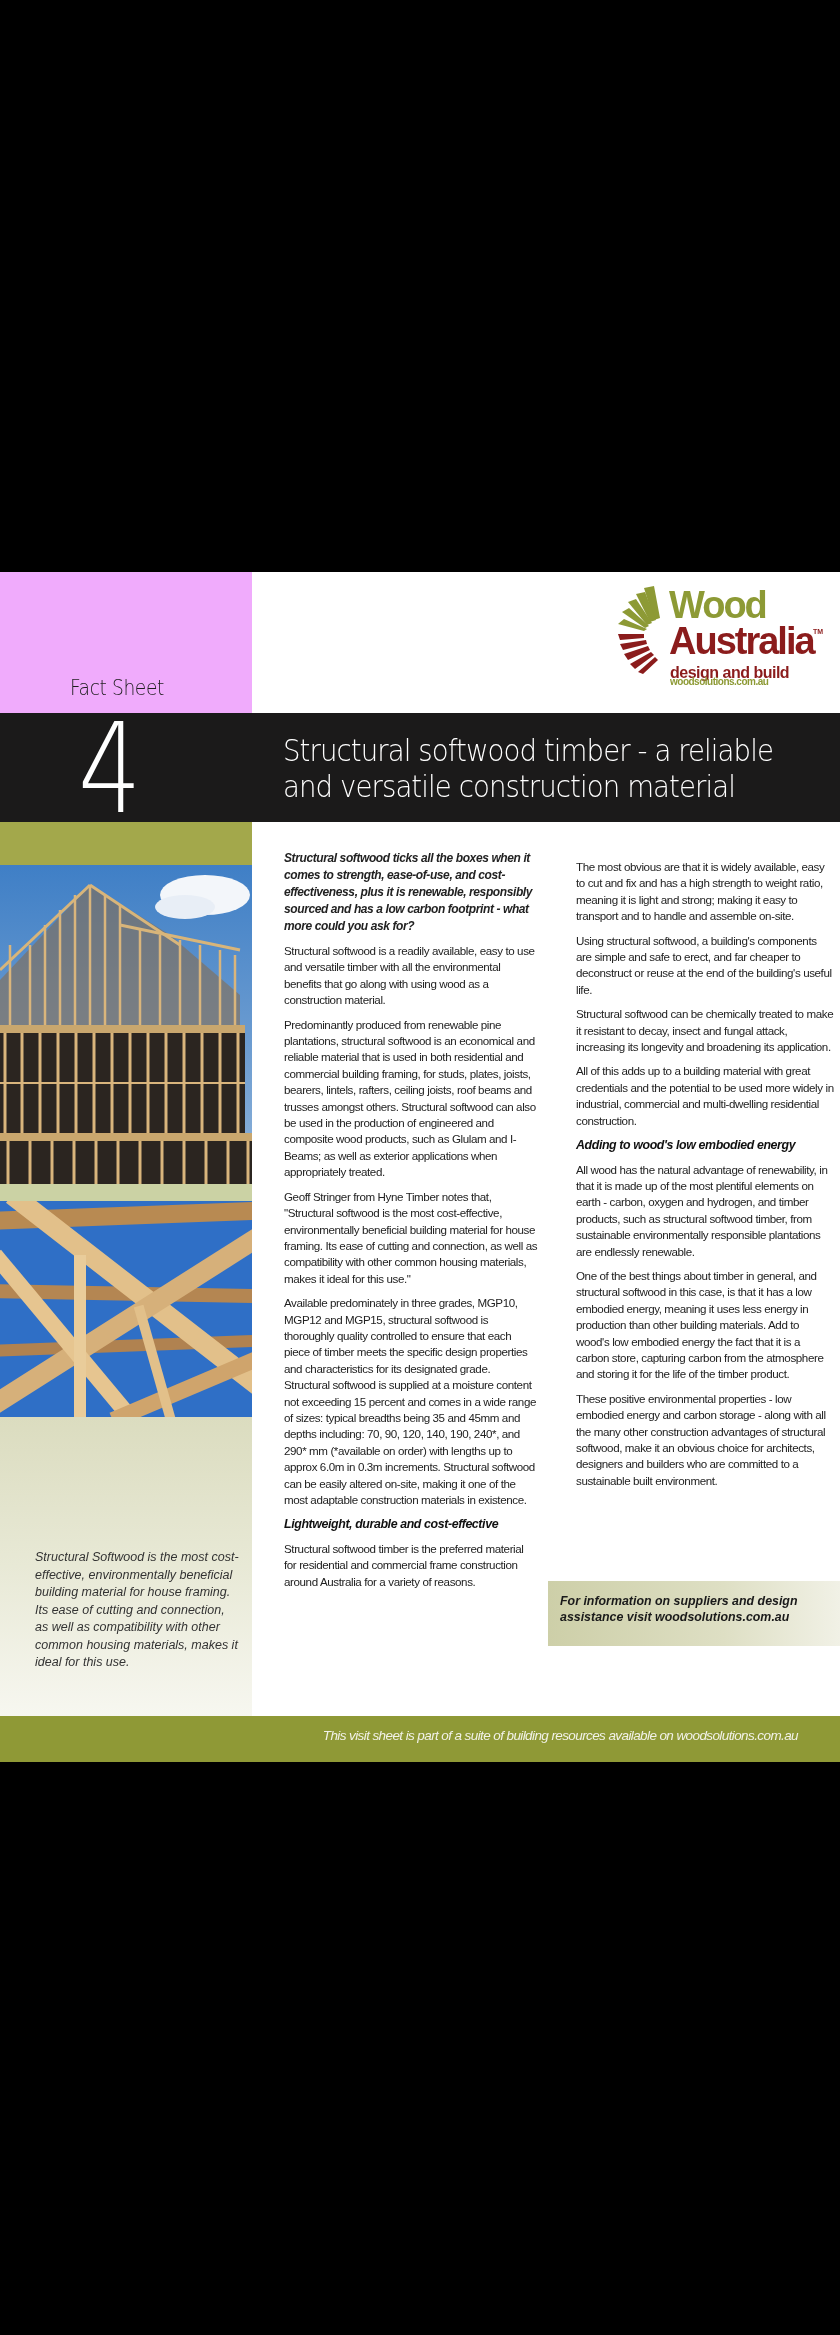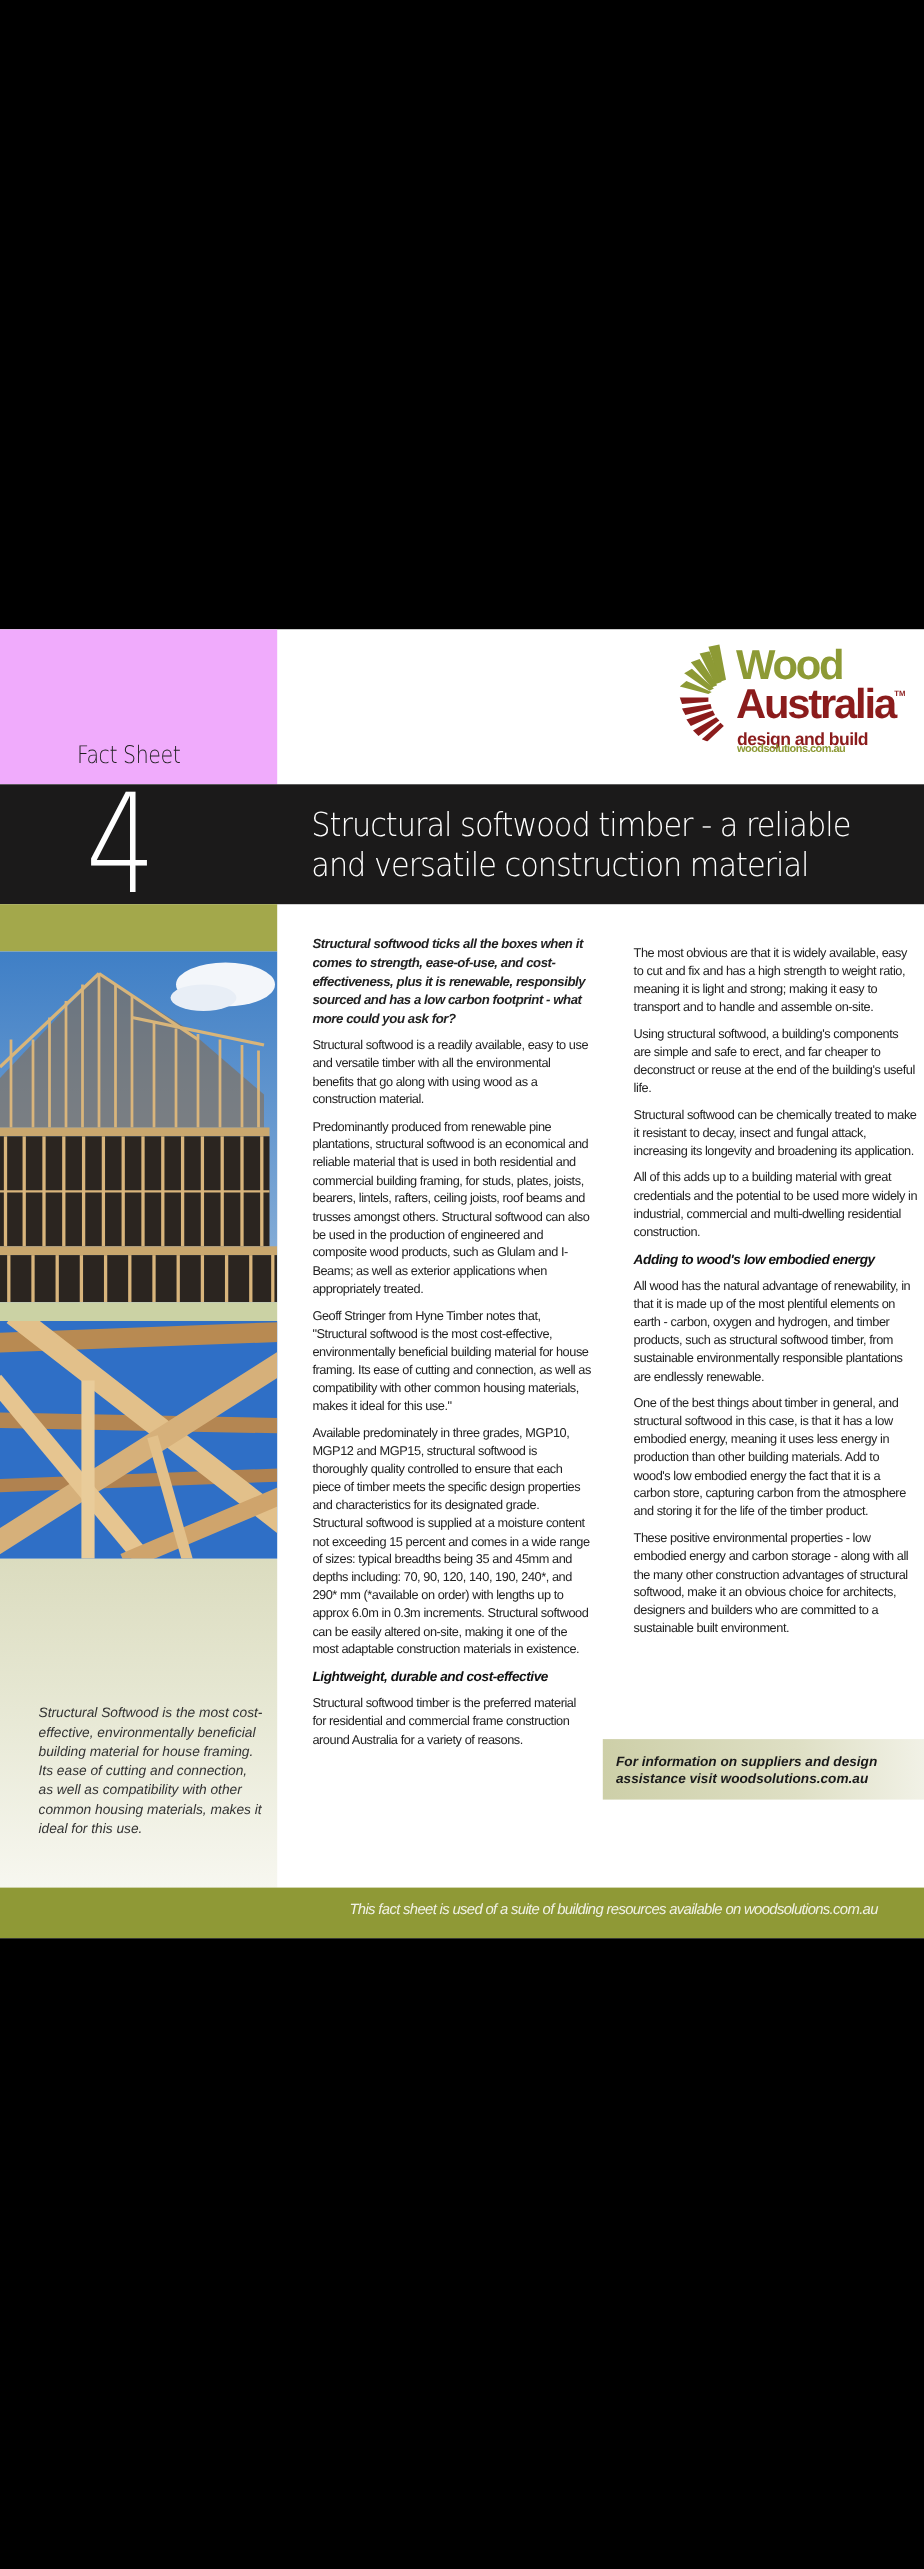--- a/index.html
+++ b/index.html
@@ -35,21 +35,21 @@
                 font-style:italic; color:#333; }
 
   
   .col { position:absolute; font-size:11.6px; line-height:16.4px; color:#222; letter-spacing:-0.4px; }
   .col p { margin:0 0 8px 0; }
   .col1 { left:284px; top:278px; width:254px; }
   .col2 { left:576px; top:287px; width:258px; }
   .lede { font-weight:bold; font-style:italic; font-size:12px; line-height:17px; color:#222; }
   .sub { font-weight:bold; font-style:italic; font-size:12.4px; margin:0 0 8px 0; color:#111; }
 
-  .info-box { position:absolute; left:548px; top:1009px; width:292px; height:55px;
+  .info-box { position:absolute; left:548px; top:1009px; width:292px; height:65px;
               background:linear-gradient(90deg,#cdcfa8 0%,#dedfc4 60%,#f1f1e6 100%); }
   .info-text { position:absolute; left:12px; top:12px; width:270px; font-size:12.4px; line-height:16px;
                font-weight:bold; font-style:italic; color:#1a1a1a; }
 
   .footer { position:absolute; left:0; top:1144px; width:840px; height:46px; background:#8f9936; }
   .footer-text { position:absolute; right:42px; top:12px; font-size:13.5px; font-style:italic; color:#f2f2e8; letter-spacing:-0.6px; }
 </style>
 </head>
 <body>
 
@@ -202,15 +202,15 @@
     <p>All wood has the natural advantage of renewability, in that it is made up of the most plentiful elements on earth - carbon, oxygen and hydrogen, and timber products, such as structural softwood timber, from sustainable environmentally responsible plantations are endlessly renewable.</p>
     <p>One of the best things about timber in general, and structural softwood in this case, is that it has a low embodied energy, meaning it uses less energy in production than other building materials. Add to wood's low embodied energy the fact that it is a carbon store, capturing carbon from the atmosphere and storing it for the life of the timber product.</p>
     <p>These positive environmental properties - low embodied energy and carbon storage - along with all the many other construction advantages of structural softwood, make it an obvious choice for architects, designers and builders who are committed to a sustainable built environment.</p>
   </div>
 
   <div class="info-box">
     <div class="info-text">For information on suppliers and design assistance visit woodsolutions.com.au</div>
   </div>
 
   <div class="footer">
-    <div class="footer-text">This fact sheet is used of a suite of building resources available on woodsolutions.com.au</div>
+    <div class="footer-text">This visit sheet is part of a suite of building resources available on woodsolutions.com.au</div>
   </div>
 </div>
 
 </body></html>

